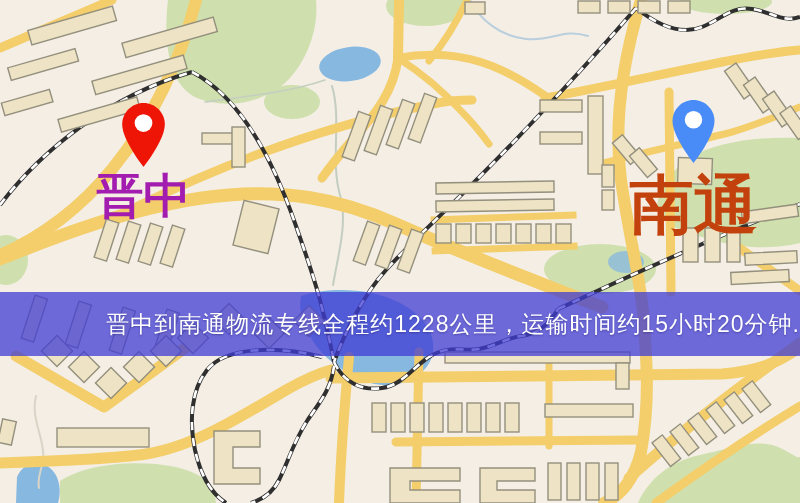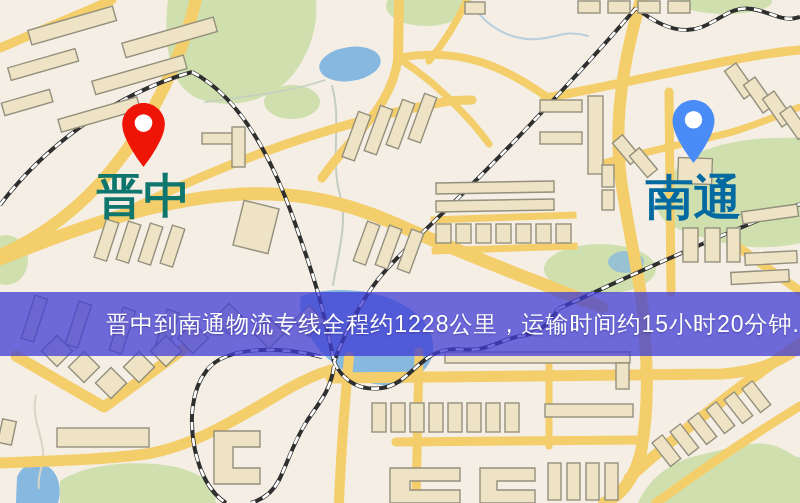--- a/index.html
+++ b/index.html
@@ -11,23 +11,23 @@
   .rail-dash{stroke:#ffffff;stroke-width:2.6;fill:none;stroke-dasharray:8 8;}
   .park{fill:#cfe0ae;}
   .water{fill:#86b8e0;}
   .river{fill:none;stroke-linecap:round;}
   .banner{position:absolute;left:0;top:292px;width:800px;height:64px;background:rgba(64,60,212,0.75);display:flex;align-items:center;justify-content:flex-end;}
   .banner-text{color:#ffffff;font-size:23px;padding-left:25px;letter-spacing:1px;white-space:nowrap;text-shadow:0 1px 2px rgba(30,30,110,.45);}
   .marker{position:absolute;}
   .marker svg{display:block;}
   .marker .label{position:absolute;left:50%;transform:translateX(-50%);white-space:nowrap;font-family:"Liberation Serif",serif;font-weight:bold;line-height:1;}
   .origin{left:117px;top:103px;}
-  .origin .label{top:70px;font-size:47px;color:#0f766e;}
+  .origin .label{top:70px;font-size:47px;color:#a21caf;}
   .dest{left:667px;top:100px;}
-  .dest .label{top:74px;font-size:48px;color:#0369a1;}
+  .dest .label{top:74px;font-size:64px;color:#c2410c;}
 </style>
 </head>
 <body>
 
 <div class="screen">
 
   <svg class="map" viewBox="0 0 800 503">
     <defs>
       <path id="r1" d="M0,205 C40,152 108,96 192,72"></path>
       <path id="r2" d="M192,72 C242,98 274,162 296,226 C306,255 316,282 323,312 C328,332 331,347 334,362"></path>

